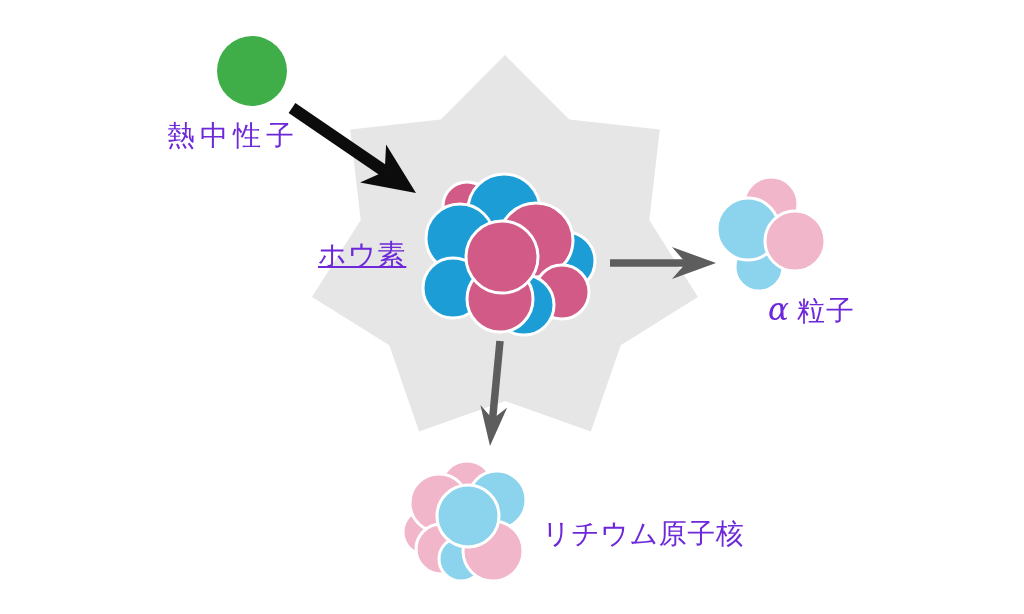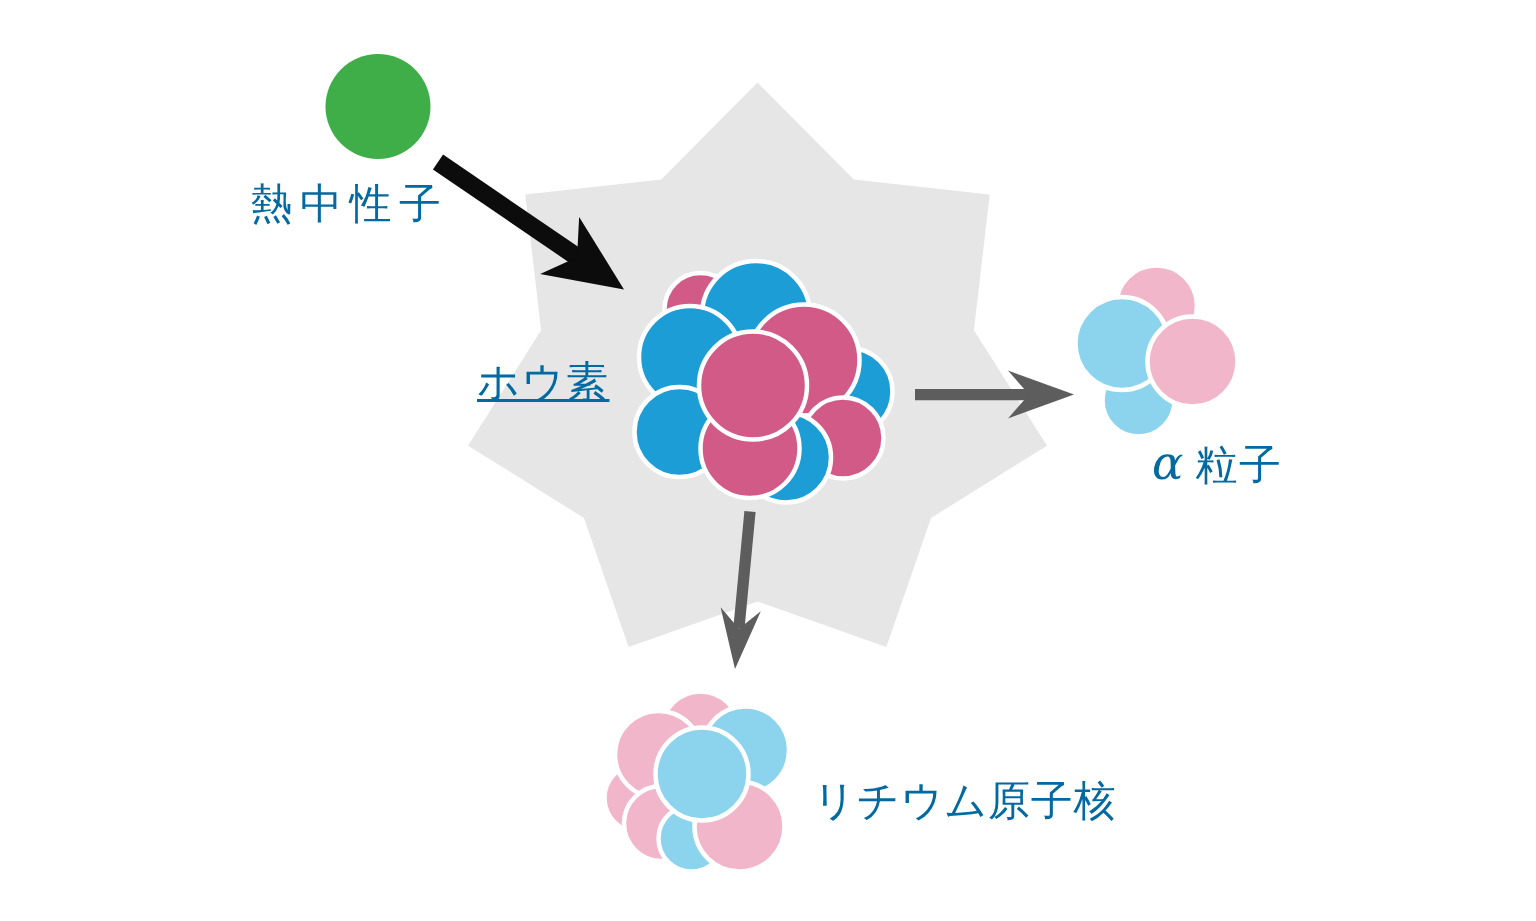--- a/index.html
+++ b/index.html
@@ -3,21 +3,21 @@
 <meta charset="utf-8">
 <style>
   html,body{margin:0;padding:0;}
   body{background:#888;font-family:"DejaVu Sans","Liberation Sans",sans-serif;}
   .stage{
     position:relative;width:1024px;height:614px;background:#ffffff;
     overflow:hidden;margin:0 auto;
   }
   .stage svg{position:absolute;left:0;top:0;}
   .label{
-    position:absolute;color:#0369a1;font-size:28px;font-weight:500;
+    position:absolute;color:#6d28d9;font-size:28px;font-weight:500;
     white-space:nowrap;line-height:1.1;
   }
   .label-neutron{left:167px;top:121px;letter-spacing:5px;}
   .label-boron{left:318px;top:240px;letter-spacing:1px;text-decoration:underline;}
   .label-alpha{left:768px;top:292px;letter-spacing:1px;}
   .label-lithium{left:542px;top:519px;letter-spacing:0.5px;}
   .alpha-symbol{
     font-family:"DejaVu Serif","Liberation Serif",serif;
     font-style:italic;font-size:31px;margin-right:7px;
   }

